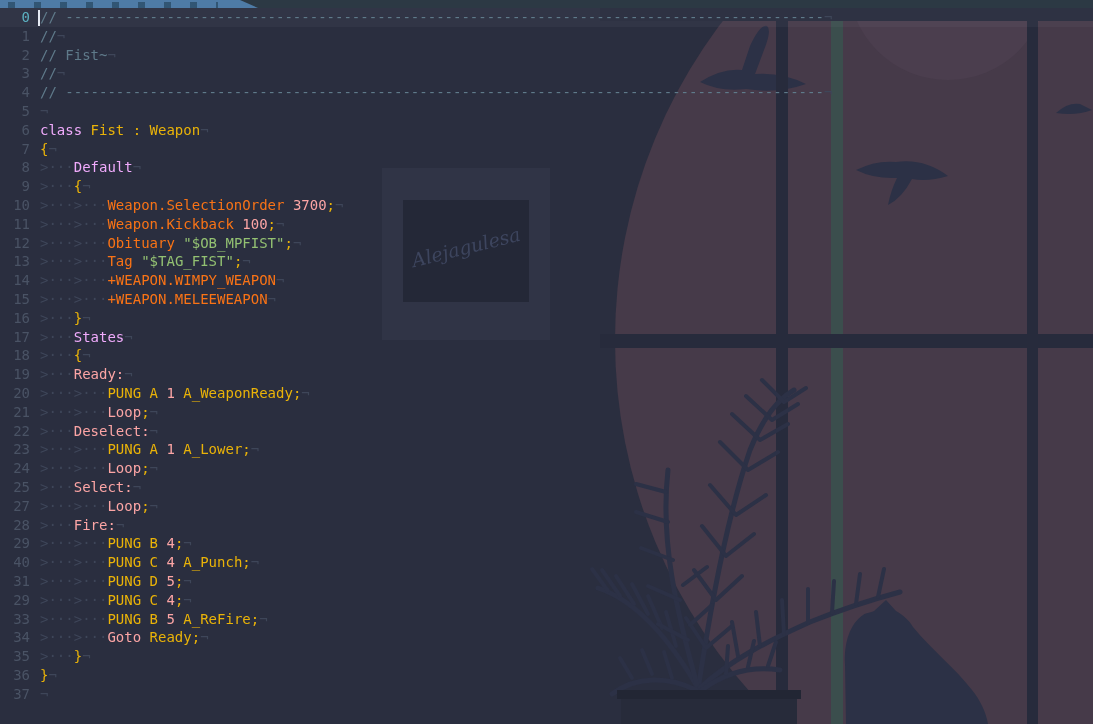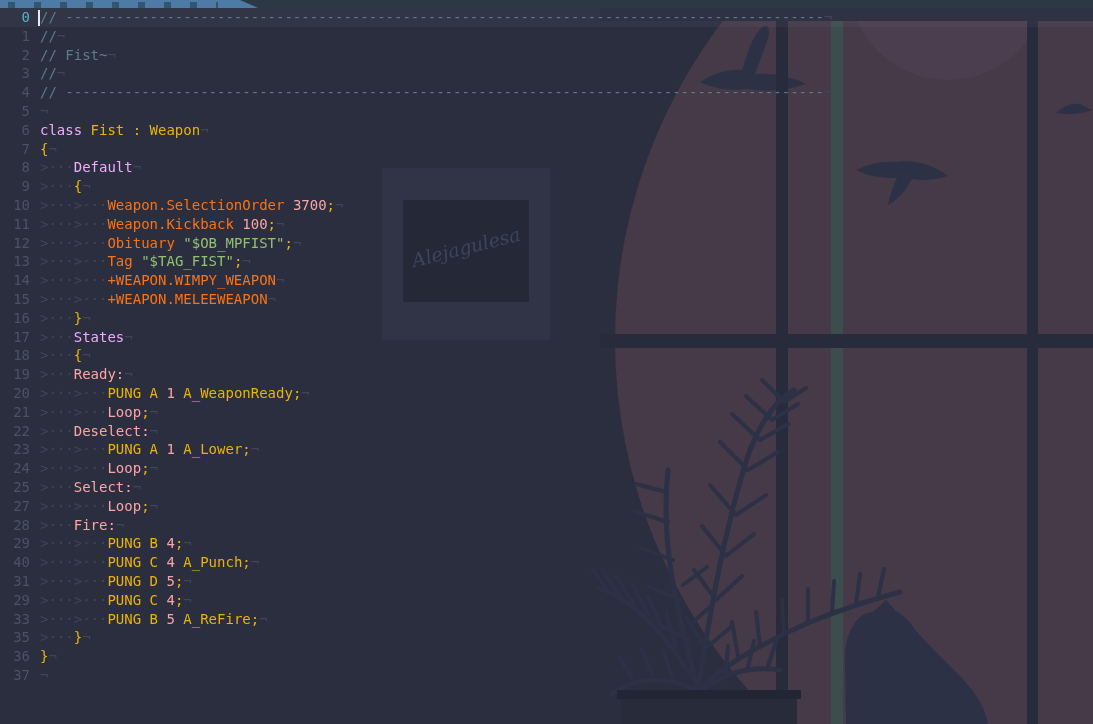--- a/index.html
+++ b/index.html
@@ -123,19 +123,20 @@
       <div class="row"><span class="ln">23</span><span class="code"><span class="tk-w">&gt;···&gt;···</span><span class="tk-p">PUNG A </span><span class="tk-n">1</span><span class="tk-p"> </span><span class="tk-a">A_Lower</span><span class="tk-p">;</span><span class="tk-w">¬</span></span></div>
       <div class="row"><span class="ln">24</span><span class="code"><span class="tk-w">&gt;···&gt;···</span><span class="tk-l">Loop</span><span class="tk-p">;</span><span class="tk-w">¬</span></span></div>
       <div class="row"><span class="ln">25</span><span class="code"><span class="tk-w">&gt;···</span><span class="tk-l">Select:</span><span class="tk-w">¬</span></span></div>
       <div class="row"><span class="ln">27</span><span class="code"><span class="tk-w">&gt;···&gt;···</span><span class="tk-l">Loop</span><span class="tk-p">;</span><span class="tk-w">¬</span></span></div>
       <div class="row"><span class="ln">28</span><span class="code"><span class="tk-w">&gt;···</span><span class="tk-l">Fire:</span><span class="tk-w">¬</span></span></div>
       <div class="row"><span class="ln">29</span><span class="code"><span class="tk-w">&gt;···&gt;···</span><span class="tk-p">PUNG B </span><span class="tk-n">4</span><span class="tk-p">;</span><span class="tk-w">¬</span></span></div>
       <div class="row"><span class="ln">40</span><span class="code"><span class="tk-w">&gt;···&gt;···</span><span class="tk-p">PUNG C </span><span class="tk-n">4</span><span class="tk-p"> </span><span class="tk-a">A_Punch</span><span class="tk-p">;</span><span class="tk-w">¬</span></span></div>
       <div class="row"><span class="ln">31</span><span class="code"><span class="tk-w">&gt;···&gt;···</span><span class="tk-p">PUNG D </span><span class="tk-n">5</span><span class="tk-p">;</span><span class="tk-w">¬</span></span></div>
       <div class="row"><span class="ln">29</span><span class="code"><span class="tk-w">&gt;···&gt;···</span><span class="tk-p">PUNG C </span><span class="tk-n">4</span><span class="tk-p">;</span><span class="tk-w">¬</span></span></div>
       <div class="row"><span class="ln">33</span><span class="code"><span class="tk-w">&gt;···&gt;···</span><span class="tk-p">PUNG B </span><span class="tk-n">5</span><span class="tk-p"> </span><span class="tk-a">A_ReFire</span><span class="tk-p">;</span><span class="tk-w">¬</span></span></div>
+      <div class="row"><span class="ln">34</span><span class="code"><span class="tk-w">&gt;···&gt;···</span><span class="tk-l">Goto</span><span class="tk-p"> Ready</span><span class="tk-p">;</span><span class="tk-w">¬</span></span></div>
       <div class="row"><span class="ln">35</span><span class="code"><span class="tk-w">&gt;···</span><span class="tk-p">}</span><span class="tk-w">¬</span></span></div>
       <div class="row"><span class="ln">36</span><span class="code"><span class="tk-p">}</span><span class="tk-w">¬</span></span></div>
       <div class="row"><span class="ln">37</span><span class="code"><span class="tk-w">¬</span></span></div>
     </div>
   <div id="cursor"></div>
 
 </div>
 
 </body></html>

